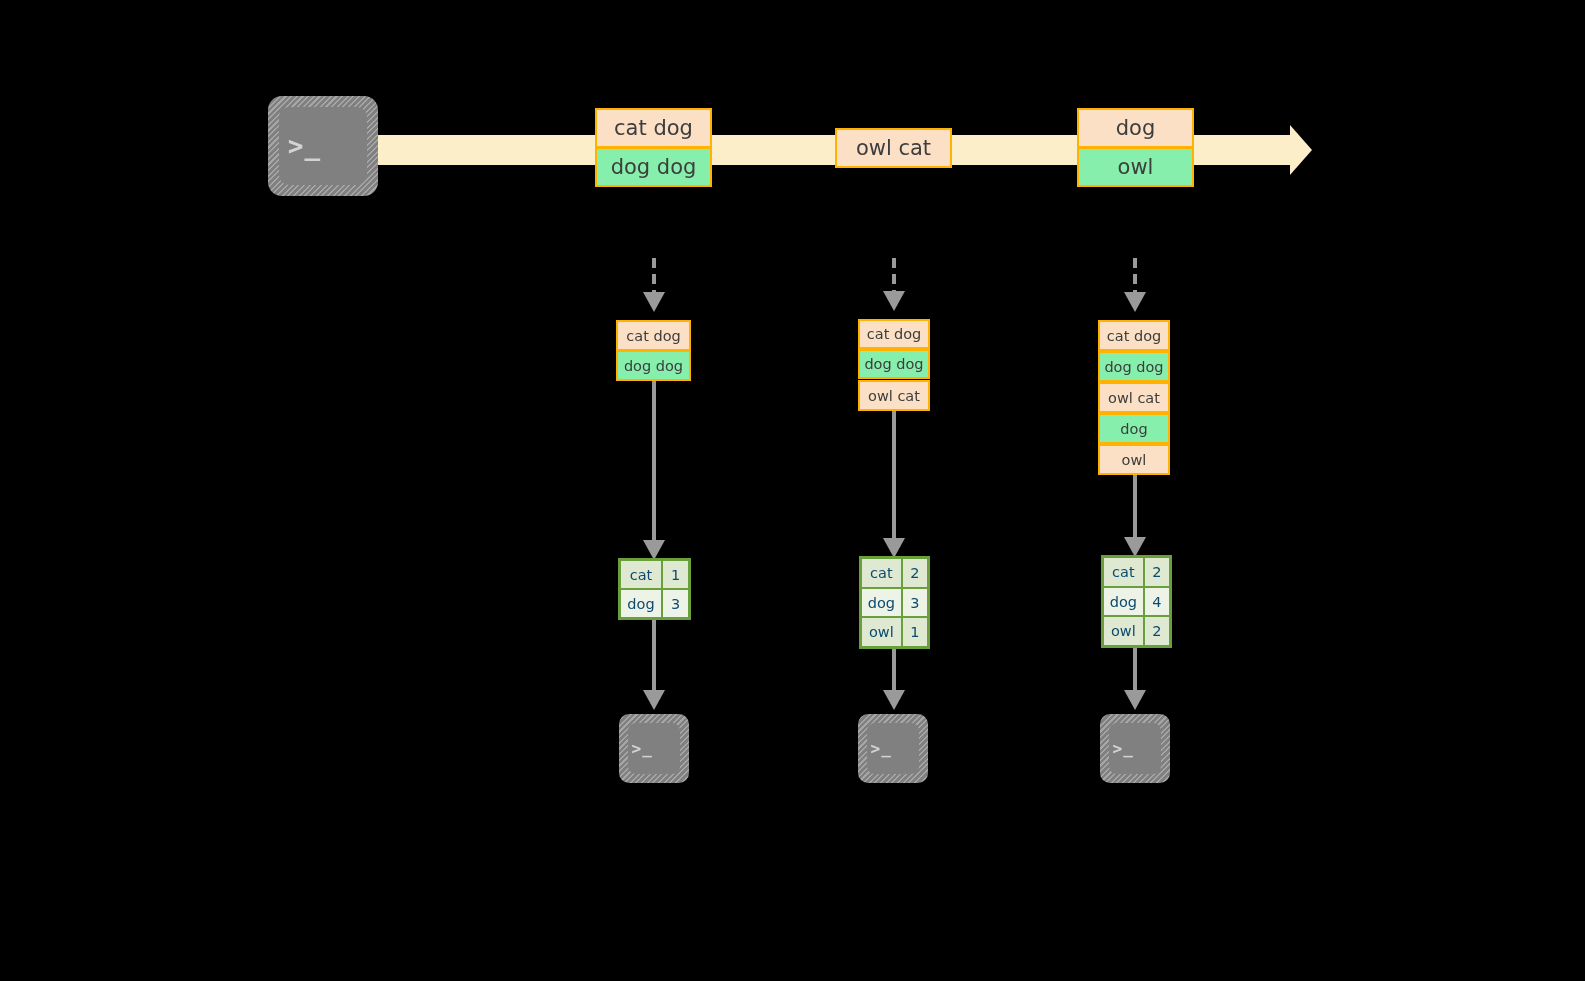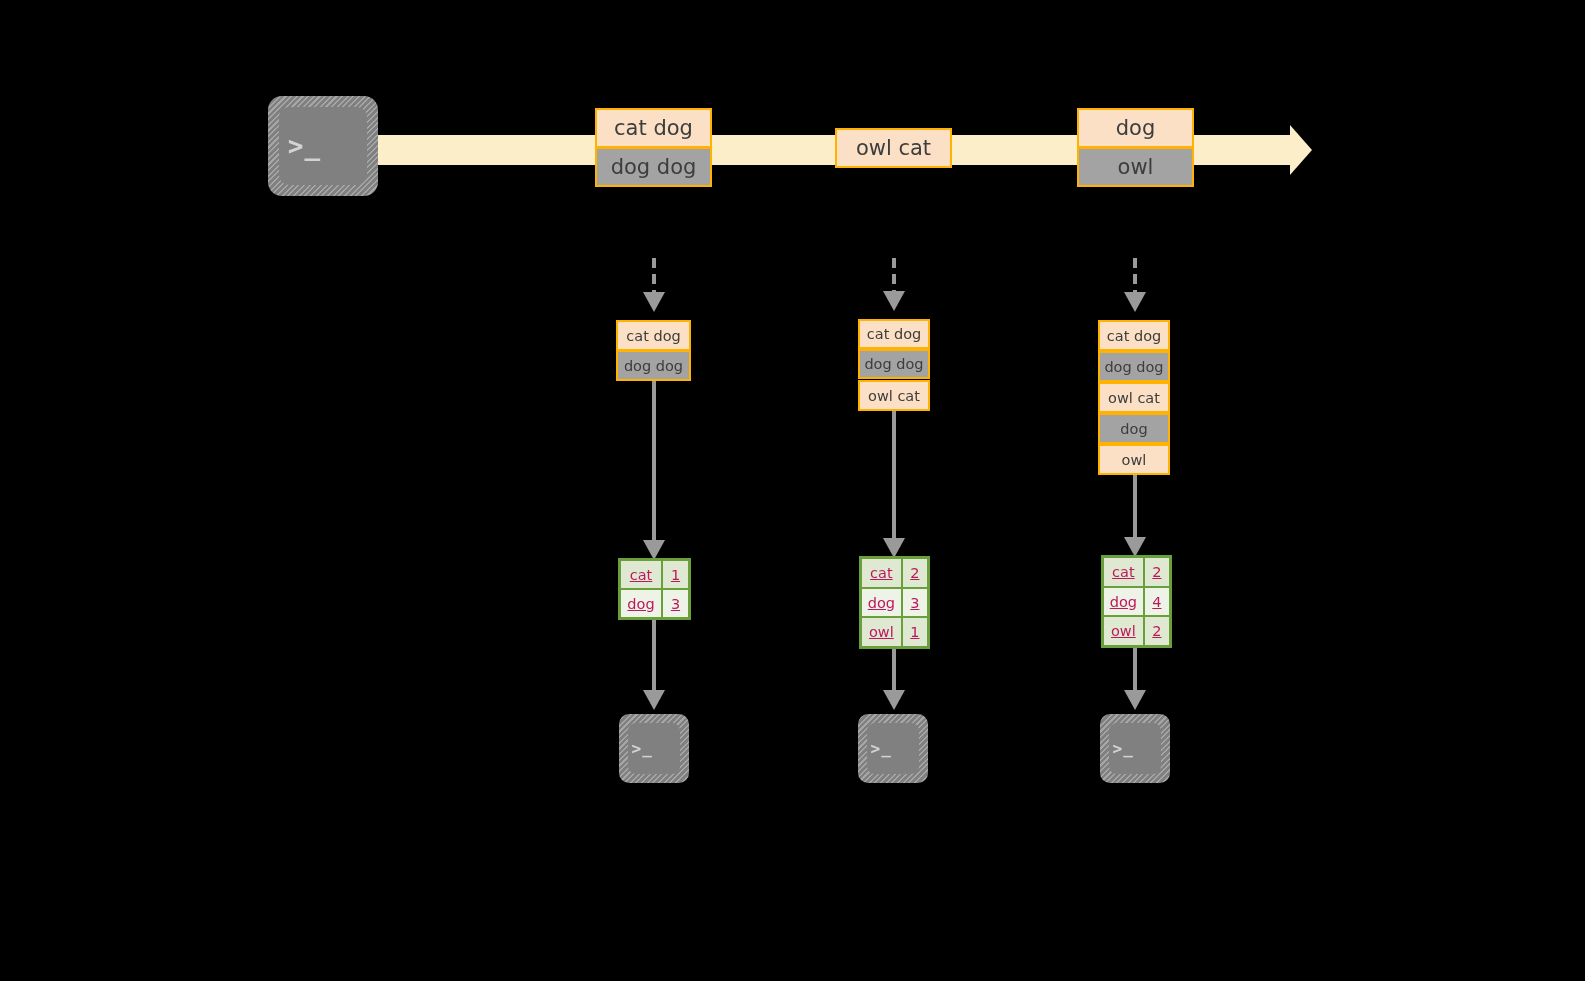--- a/index.html
+++ b/index.html
@@ -73,21 +73,21 @@
     position: absolute;
     box-sizing: border-box;
     border: 2px solid #ffb300;
     display: flex;
     align-items: center;
     justify-content: center;
     color: #3d3d3d;
     white-space: nowrap;
   }
   .evt.dark  { background: #fbe0c6; }
-  .evt.light { background: #a3a3a3; }
+  .evt.light { background: #86efac; }
 
   .stream-evt { font-size: 21px; }
   .table-evt  { font-size: 14.5px; }
 
   
   .gtable {
     position: absolute;
     box-sizing: border-box;
     border: 2px solid #6aa03c;
     display: flex;
@@ -97,24 +97,23 @@
   .grow {
     display: flex;
     flex: 1 1 0;
     min-height: 0;
   }
   .gcell {
     box-sizing: border-box;
     display: flex;
     align-items: center;
     justify-content: center;
-    color: #be185d;
+    color: #0c4a6e;
     font-size: 14.5px;
     border: 1.5px solid #6aa03c;
-    text-decoration: underline;
   }
   .gcell.word { width: 42px; }
   .gcell.num  { width: 27px; }
   .grow.dark  .gcell { background: #dfe9d2; }
   .grow.light .gcell { background: #eef3e8; }
 
   
   .vline {
     position: absolute;
     width: 4px;

